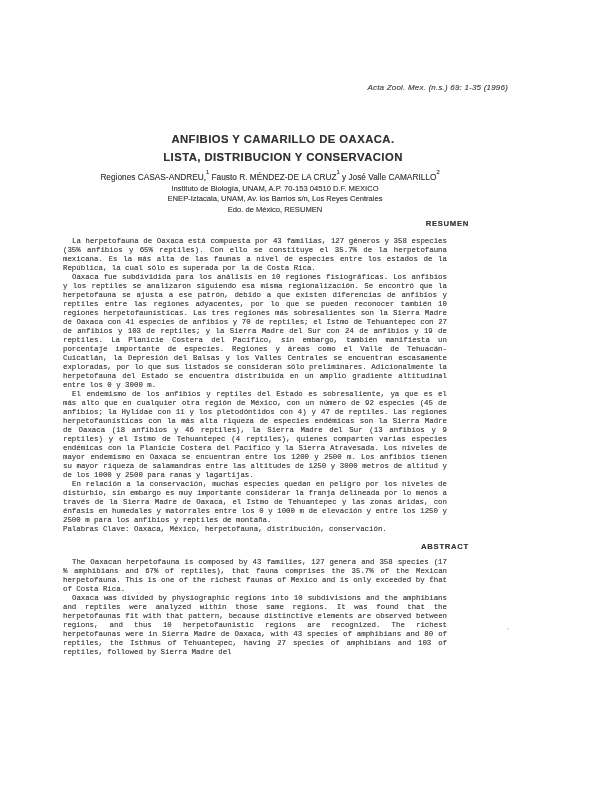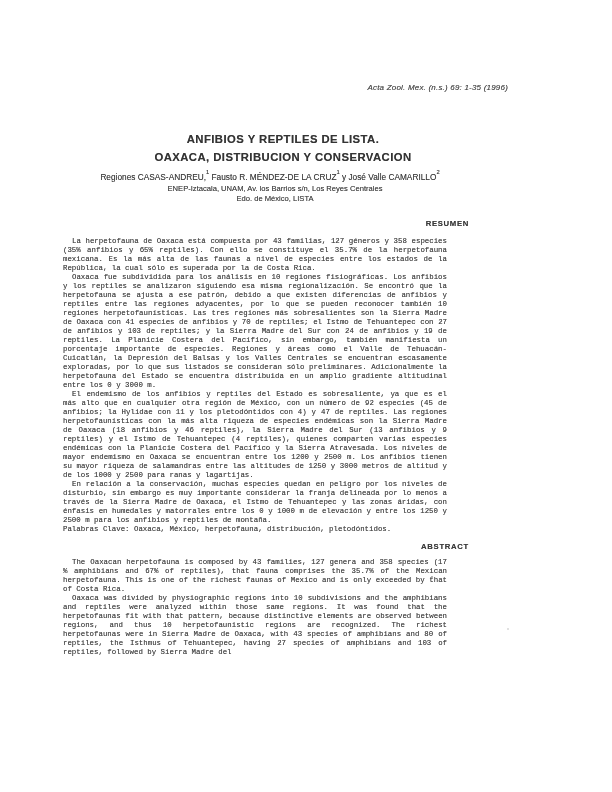--- a/index.html
+++ b/index.html
@@ -43,42 +43,43 @@
   .speck-2{left:507px;top:628px;width:2px;height:2px;opacity:0.35;}
 </style>
 </head>
 <body>
 
 <div class="page">
 
   <div class="running-head scanfuzz">Acta Zool. Mex. (n.s.) 69: 1-35 (1996)</div>
 
   <h1 class="title scanfuzz">
-    <span class="tline">ANFIBIOS Y REPTILES DE LISTA.</span>
-    <span class="tline">OAXACA, DISTRIBUCION Y CONSERVACION</span>
+    <span class="tline">ANFIBIOS Y CAMARILLO DE OAXACA.</span>
+    <span class="tline">LISTA, DISTRIBUCION Y CONSERVACION</span>
   </h1>
 
   <div class="byline scanfuzz">
     <span>Regiones CASAS-ANDREU,</span><sup>1</sup><span> Fausto R. MÉNDEZ-DE LA CRUZ</span><sup>1</sup><span> y José Valle CAMARILLO</span><sup>2</sup>
   </div>
 
   <div class="affil scanfuzz">
+    <div>Instituto de Biología, UNAM, A.P. 70-153 04510 D.F. MEXICO</div>
     <div>ENEP-Iztacala, UNAM, Av. los Barrios s/n, Los Reyes Centrales</div>
-    <div>Edo. de México, LISTA</div>
+    <div>Edo. de México, RESUMEN</div>
   </div>
 
   <div class="body-col">
 
     <div class="sec-head scanfuzz">RESUMEN</div>
 
     <p class="para scanfuzz" lang="es">La herpetofauna de Oaxaca está compuesta por 43 familias, 127 géneros y 358 especies (35% anfibios y 65% reptiles). Con ello se constituye el 35.7% de la herpetofauna mexicana. Es la más alta de las faunas a nivel de especies entre los estados de la República, la cual sólo es superada por la de Costa Rica.</p>
     <p class="para scanfuzz" lang="es">Oaxaca fue subdividida para los análisis en 10 regiones fisiográficas. Los anfibios y los reptiles se analizaron siguiendo esa misma regionalización. Se encontró que la herpetofauna se ajusta a ese patrón, debido a que existen diferencias de anfibios y reptiles entre las regiones adyacentes, por lo que se pueden reconocer también 10 regiones herpetofaunísticas. Las tres regiones más sobresalientes son la Sierra Madre de Oaxaca con 41 especies de anfibios y 70 de reptiles; el Istmo de Tehuantepec con 27 de anfibios y 103 de reptiles; y la Sierra Madre del Sur con 24 de anfibios y 19 de reptiles. La Planicie Costera del Pacífico, sin embargo, también manifiesta un porcentaje importante de especies. Regiones y áreas como el Valle de Tehuacán-Cuicatlán, la Depresión del Balsas y los Valles Centrales se encuentran escasamente exploradas, por lo que sus listados se consideran sólo preliminares. Adicionalmente la herpetofauna del Estado se encuentra distribuida en un amplio gradiente altitudinal entre los 0 y 3000 m.</p>
     <p class="para scanfuzz" lang="es">El endemismo de los anfibios y reptiles del Estado es sobresaliente, ya que es el más alto que en cualquier otra región de México, con un número de 92 especies (45 de anfibios; la Hylidae con 11 y los pletodóntidos con 4) y 47 de reptiles. Las regiones herpetofaunísticas con la más alta riqueza de especies endémicas son la Sierra Madre de Oaxaca (18 anfibios y 46 reptiles), la Sierra Madre del Sur (13 anfibios y 9 reptiles) y el Istmo de Tehuantepec (4 reptiles), quienes comparten varias especies endémicas con la Planicie Costera del Pacífico y la Sierra Atravesada. Los niveles de mayor endemismo en Oaxaca se encuentran entre los 1200 y 2500 m. Los anfibios tienen su mayor riqueza de salamandras entre las altitudes de 1250 y 3000 metros de altitud y de los 1000 y 2500 para ranas y lagartijas.</p>
     <p class="para scanfuzz" lang="es">En relación a la conservación, muchas especies quedan en peligro por los niveles de disturbio, sin embargo es muy importante considerar la franja delineada por lo menos a través de la Sierra Madre de Oaxaca, el Istmo de Tehuantepec y las zonas áridas, con énfasis en humedales y matorrales entre los 0 y 1000 m de elevación y entre los 1250 y 2500 m para los anfibios y reptiles de montaña.</p>
-    <p class="para keywords scanfuzz" lang="es">Palabras Clave: Oaxaca, México, herpetofauna, distribución, pletodóntidos.</p>
+    <p class="para keywords scanfuzz" lang="es">Palabras Clave: Oaxaca, México, herpetofauna, distribución, conservación.</p>
 
     <div class="sec-head abstract-head scanfuzz">ABSTRACT</div>
 
     <p class="para scanfuzz" lang="en">The Oaxacan herpetofauna is composed by 43 families, 127 genera and 358 species (17 % amphibians and 67% of reptiles), that fauna comprises the 35.7% of the Mexican herpetofauna. This is one of the richest faunas of Mexico and is only exceeded by that of Costa Rica.</p>
     <p class="para scanfuzz" lang="en">Oaxaca was divided by physiographic regions into 10 subdivisions and the amphibians and reptiles were analyzed within those same regions. It was found that the herpetofaunas fit with that pattern, because distinctive elements are observed between regions, and thus 10 herpetofaunistic regions are recognized. The richest herpetofaunas were in Sierra Madre de Oaxaca, with 43 species of amphibians and 80 of reptiles, the Isthmus of Tehuantepec, having 27 species of amphibians and 103 of reptiles, followed by Sierra Madre del</p>
 
   </div>
 
   <div class="speck speck-1"></div>
   <div class="speck speck-2"></div>

